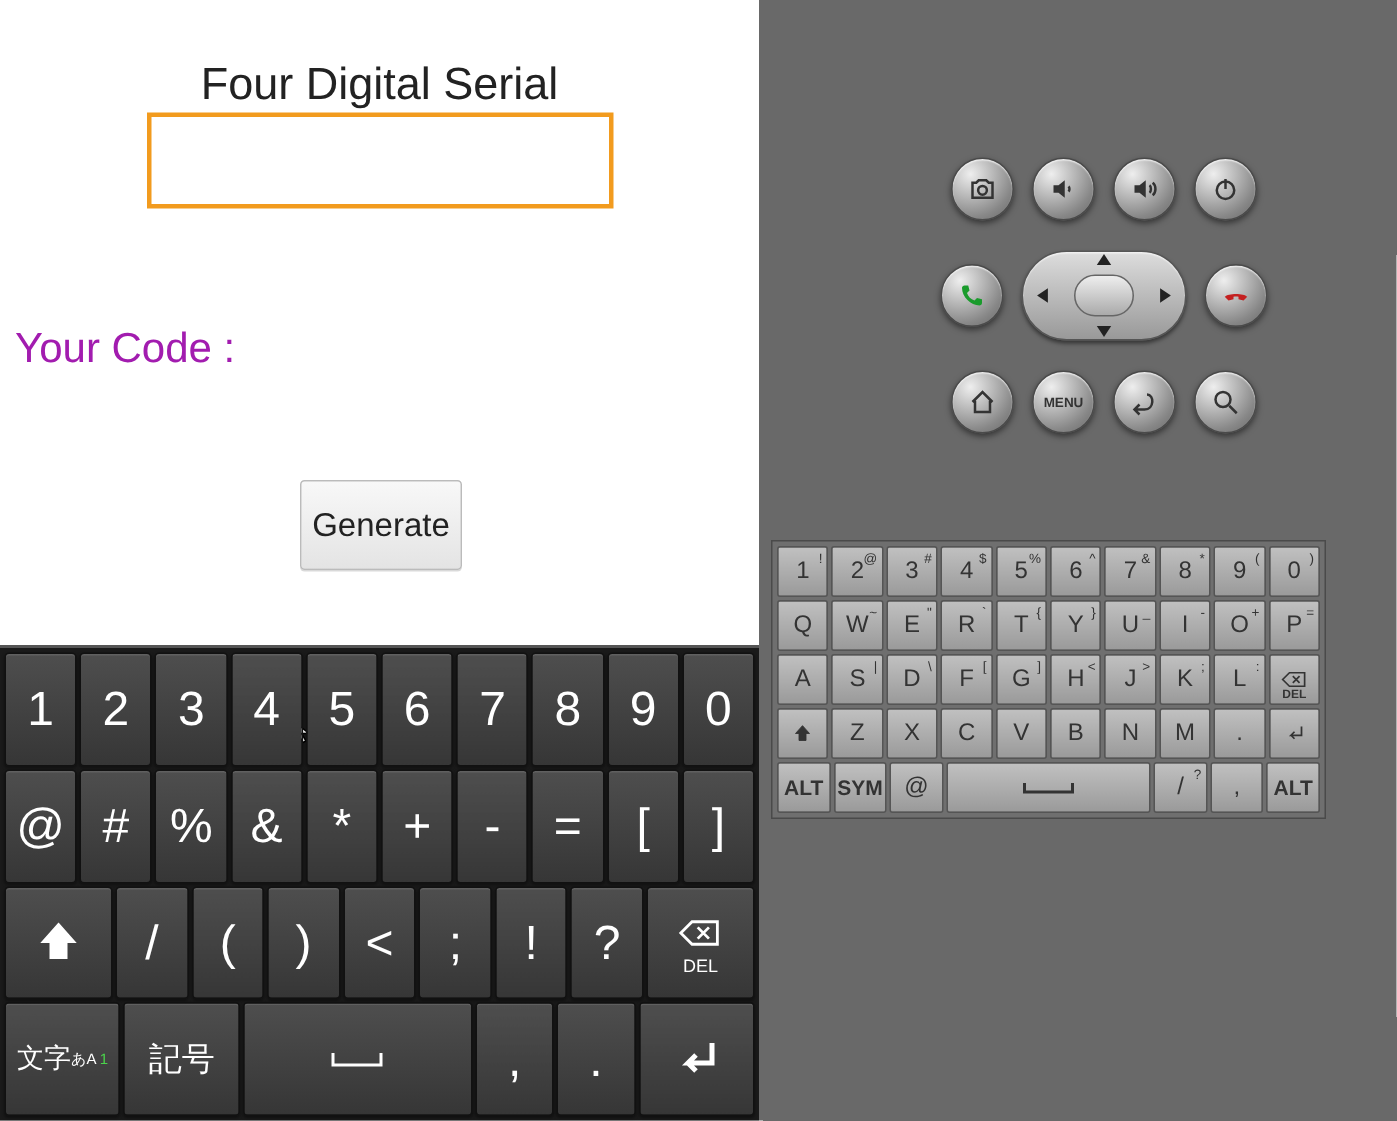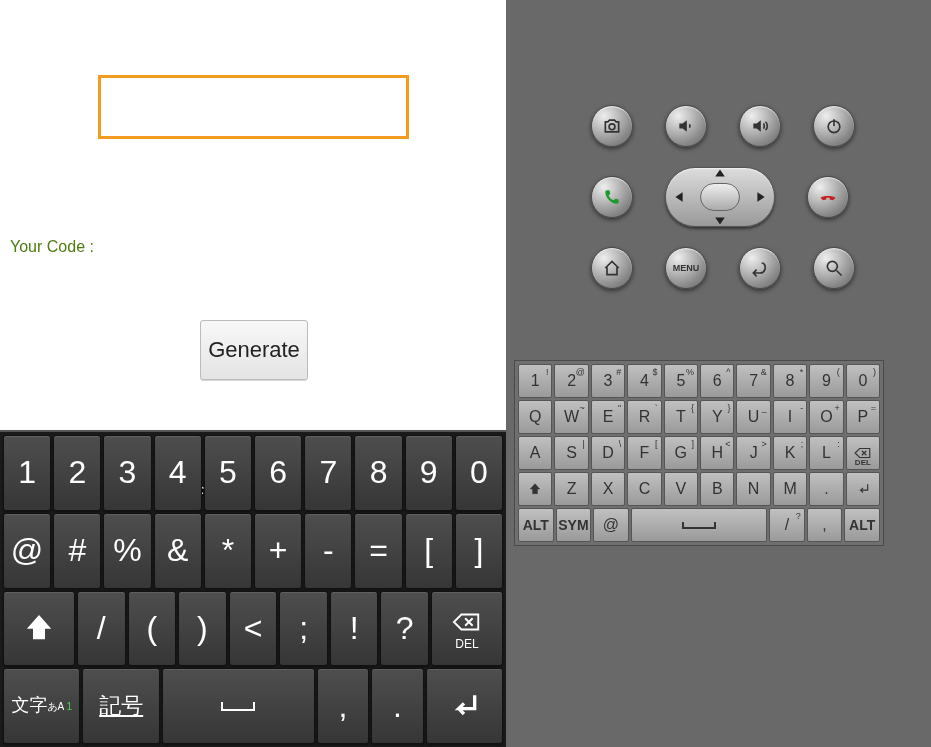--- a/index.html
+++ b/index.html
@@ -42,24 +42,24 @@
     left: 98px;
     width: 311px;
     height: 64px;
     border: 3px solid #f29b1e;
     background: #fff;
     font-size: 24px;
     padding: 0 10px;
   }
   .code-label {
     position: absolute;
-    top: 238px;
+    top: 216px;
     left: 10px;
-    font-size: 16px;
-    color: #4d7c0f;
+    font-size: 28px;
+    color: #a21caf;
   }
   .generate-btn {
     position: absolute;
     top: 320px;
     left: 200px;
     width: 108px;
     height: 60px;
     background: linear-gradient(#f8f8f8,#e4e4e4);
     border: 1px solid #bbb;
     border-radius: 3px;
@@ -121,22 +121,22 @@
     position: relative;
   }
   .hw-controls {
     position: absolute;
     top: 105px;
     left: 85px;
     width: 290px;
   }
   .hwrow {
     display: flex;
-    justify-content: flex-start;
-    gap: 32px;
+    justify-content: center;
+    gap: 12px;
     margin-bottom: 20px;
     align-items:center;
   }
   .hwbtn {
     width: 42px; height: 42px;
     border-radius: 50%;
     background: radial-gradient(circle at 30% 25%, #eee, #bbb 35%, #888 70%, #666 100%);
     border: 1px solid #4a4a4a;
     box-shadow: 0 2px 4px rgba(0,0,0,.5), inset 0 1px 1px rgba(255,255,255,.7);
     display:flex; align-items:center; justify-content:center;
@@ -197,20 +197,21 @@
   .hk.wide { flex:4; }
   .hk svg { width:18px; height:14px; fill:#333; stroke:#333; }
   .hk .alttxt { font-size:14px; font-weight:bold; }
   .hk .deltxt { position:absolute; bottom:2px; font-size:8px; font-weight:bold; }
 </style>
 </head>
 <body>
 
 <div class="phone-screen">
   <div class="app-area">
+    <div class="title">Four Digital Serial</div>
     <input class="serial-input" value="" style="">
     <div class="code-label">Your Code :</div>
     <button class="generate-btn">Generate</button>
     <div class="cursor">
       <svg viewBox="0 0 16 16">
           <path d="M1 1 L1 13 L4 10 L7 15 L9 14 L6 9 L11 9 Z" fill="#fff" stroke="#000" stroke-width="1"></path>
         </svg>
     </div>
   </div>
 
@@ -258,21 +259,21 @@
             <path d="M14 8 L22 16 M22 8 L14 16" stroke="#fff" stroke-width="2"></path>
           </svg>
         <span class="sub">DEL</span>
       </div>
     </div>
     <div class="kbdrow">
       <div class="kkey wide1 moji">
         <span>文字</span>
         <span class="sub2"><span>あA</span> <span class="green">1</span></span>
       </div>
-      <div class="kkey wide1" style="font-size:22px;text-decoration:underline;">記号</div>
+      <div class="kkey wide1" style="font-size:22px;">記号</div>
       <div class="kkey space">
         <svg viewBox="0 0 40 16" style="width:40px;">
             <path d="M4 4 V12 H36 V4" fill="none" stroke="#fff" stroke-width="2"></path>
           </svg>
       </div>
       <div class="kkey">,</div>
       <div class="kkey">.</div>
       <div class="kkey wide1">
         <svg viewBox="0 0 24 24">
             <path d="M20 4 V14 H8 L12 10 M8 14 L12 18" fill="none" stroke="#fff" stroke-width="2.5"></path>

